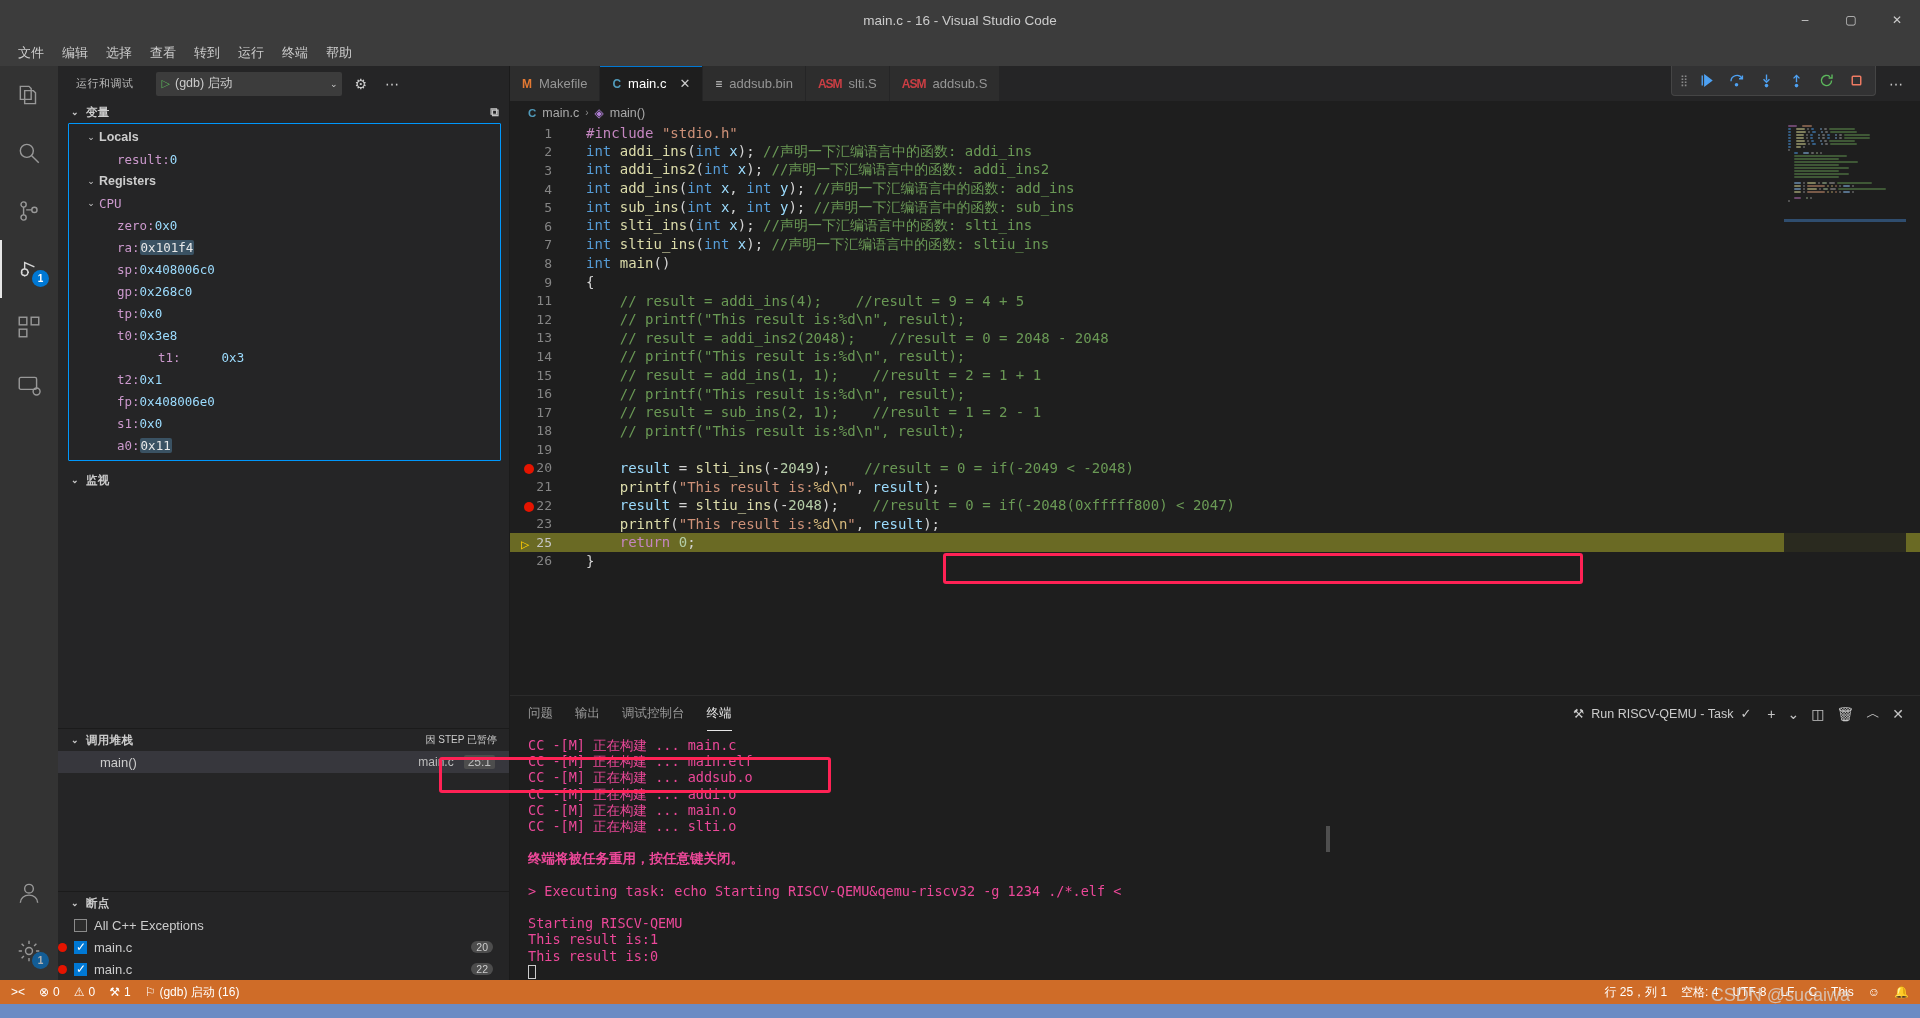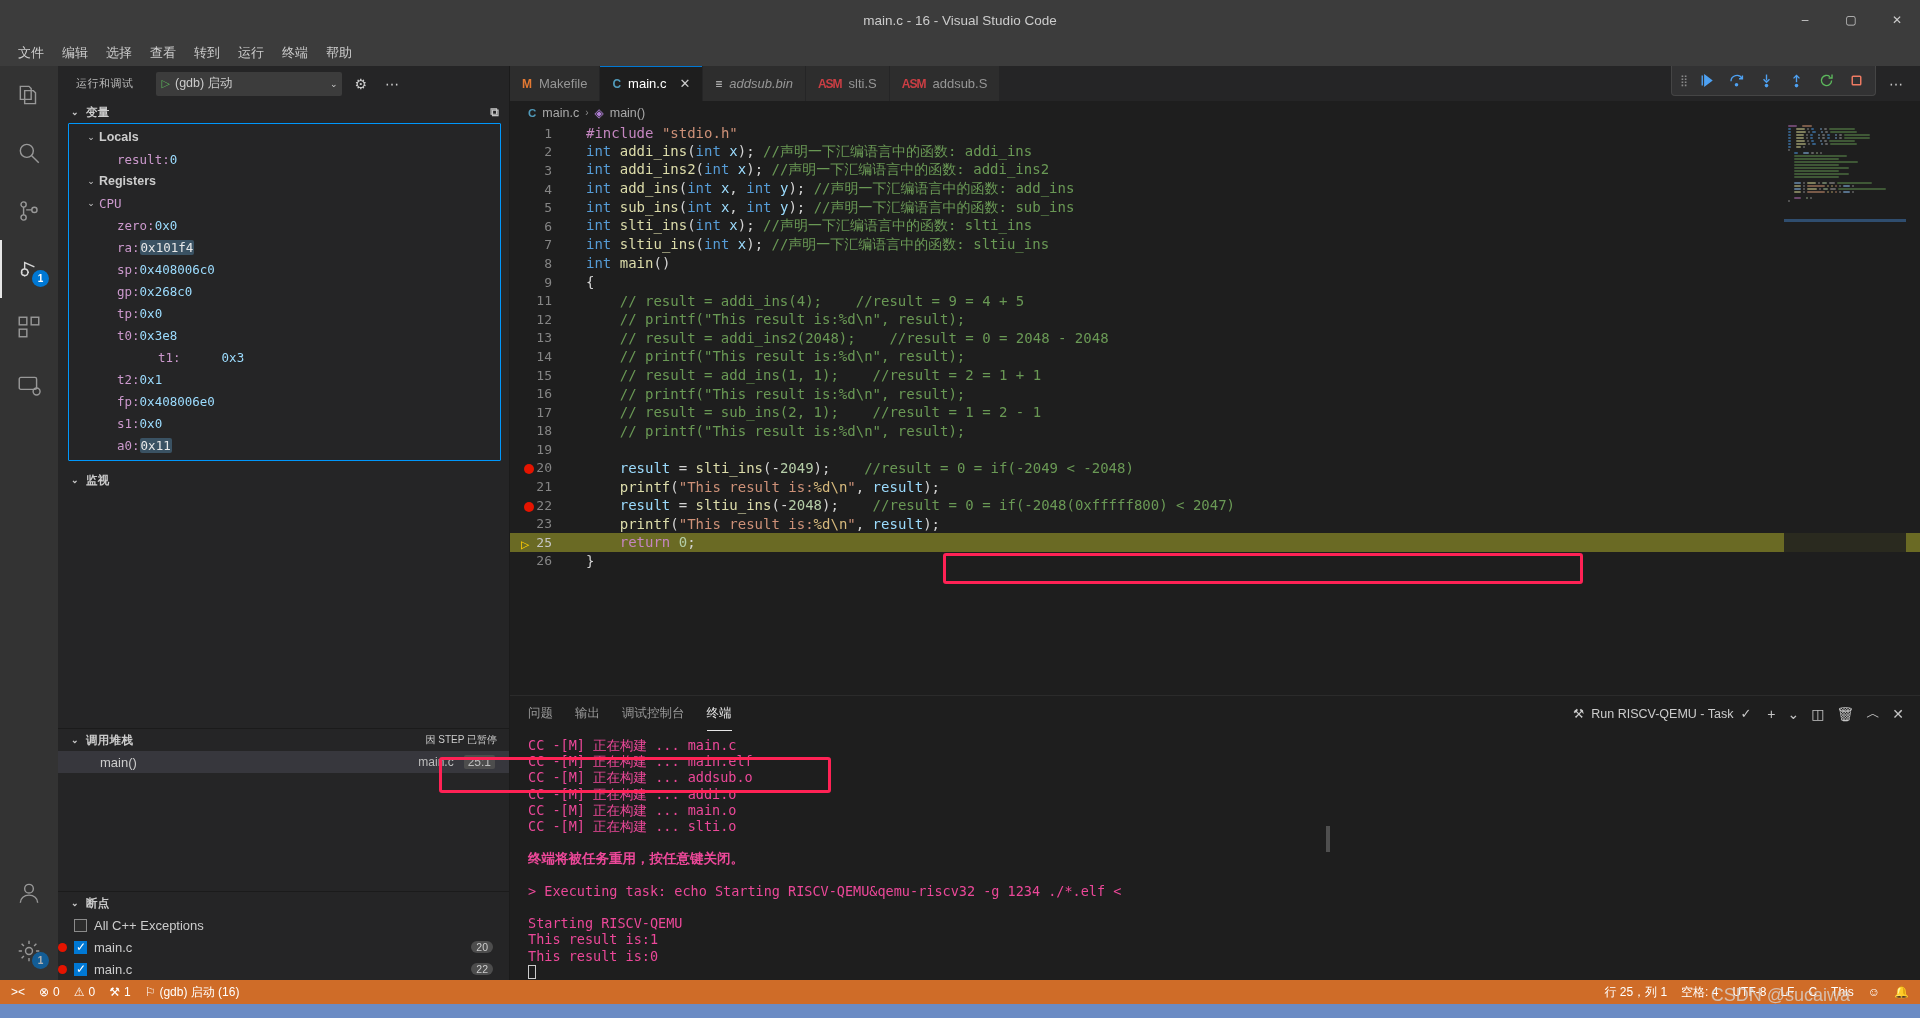--- a/index.html
+++ b/index.html
@@ -123,21 +123,21 @@
   #editorgroup { flex:1 1 auto; display:flex; flex-direction:column; min-width:0; background:#1e1e1e; }
 
   #tabsrow { height:35px; background:#252526; display:flex; align-items:stretch; position:relative; flex:0 0 35px; }
   .tab {
     display:flex; align-items:center; gap:7px; padding:0 12px; font-size:13px;
     background:#2d2d2d; color:#969696; border-right:1px solid #252526; position:relative; min-width:0;
   }
   .tab.active { background:#1e1e1e; color:#ffffff; }
   .tab.active::before { content:""; position:absolute; left:0; right:0; top:0; height:1px; background:#0078d4; }
   .tab .ficon { font-size:12px; font-weight:700; }
-  .tab.italic .tname { font-style:italic; }
+  .tab.italic .tname { }
   .tab .close { font-size:13px; color:#cccccc; margin-left:6px; }
   .ic-c { color:#519aba; }
   .ic-m { color:#e37933; }
   .ic-bin { color:#cccccc; }
   .ic-asm { color:#cc3e44; font-size:10px; letter-spacing:-1px; font-weight:700;}
 
   #dbgtoolbar {
     display:flex; align-items:center; gap:0px; background:#323233; border:1px solid #454545;
     border-top:none; border-radius:0 0 4px 4px; height:30px; padding:0 4px;
     align-self:flex-start; position:absolute; left:1161px; top:0; z-index:5;

